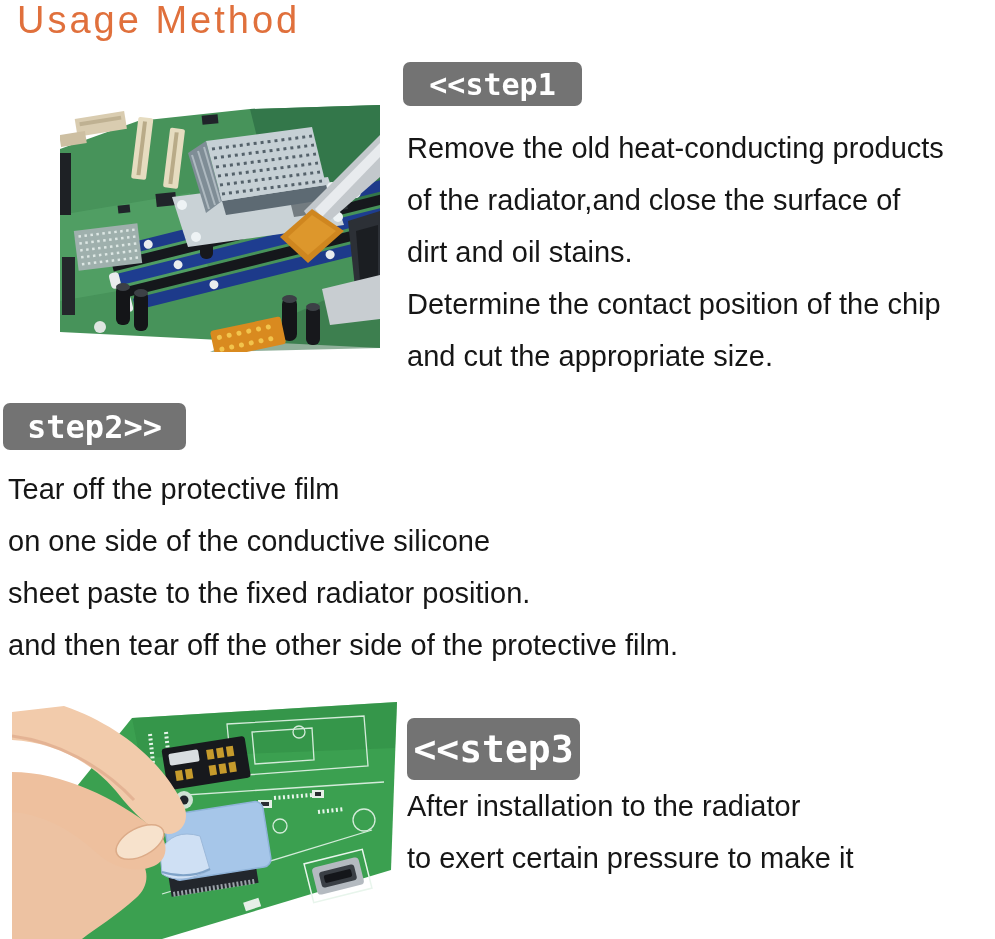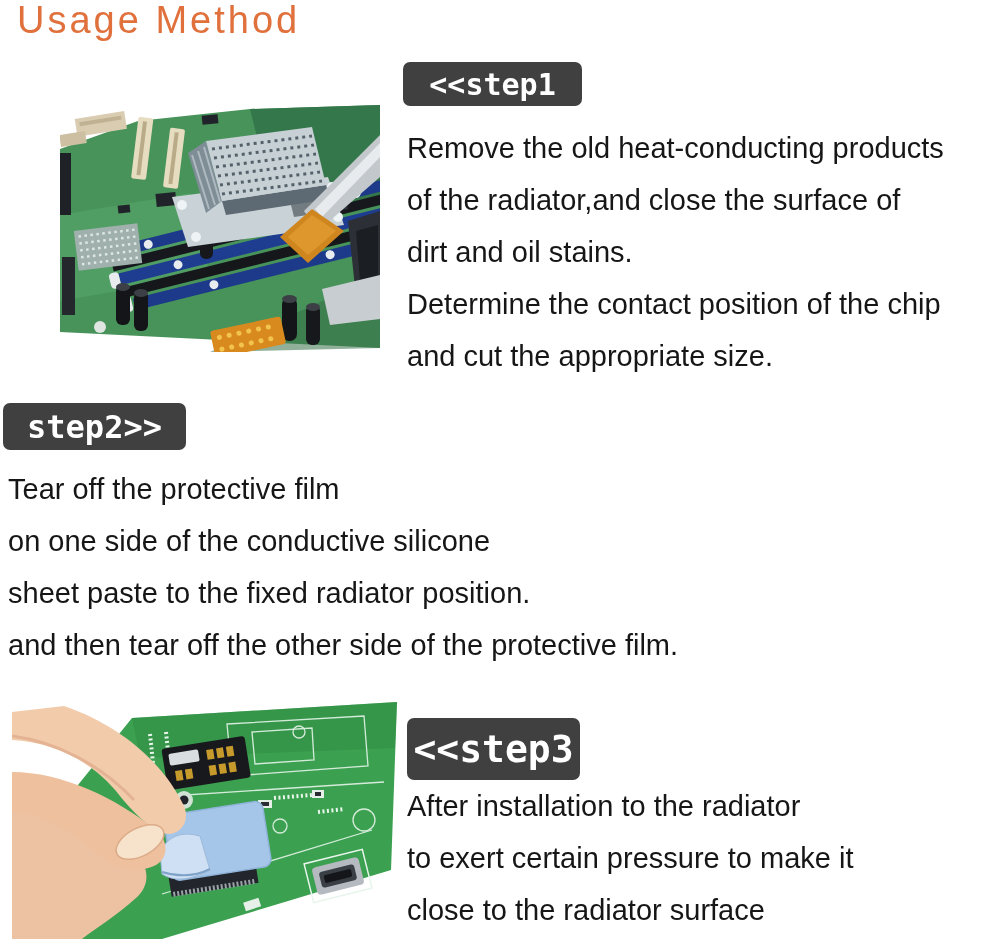--- a/index.html
+++ b/index.html
@@ -1,20 +1,20 @@
 <!DOCTYPE html>
 <html><head>
 <meta charset="utf-8">
 <style>
   html,body{margin:0;padding:0;background:#ffffff;}
   body{width:995px;height:939px;font-family:"Liberation Sans",sans-serif;}
   .canvas{position:relative;width:995px;height:939px;background:#ffffff;overflow:hidden;}
   .title{position:absolute;left:17px;top:0px;margin:0;font-size:38px;line-height:1.1;
          font-weight:400;letter-spacing:3px;color:#e0703c;}
-  .badge{position:absolute;background:#404040;color:#ffffff;border-radius:7px;
+  .badge{position:absolute;background:#737373;color:#ffffff;border-radius:7px;
          font-family:"DejaVu Sans Mono",monospace;font-weight:700;
          display:flex;align-items:center;justify-content:center;white-space:nowrap;}
   .badge-step1{left:403px;top:62px;width:179px;height:44px;font-size:30px;}
   .badge-step2{left:3px;top:403px;width:183px;height:47px;font-size:32px;}
   .badge-step3{left:407px;top:718px;width:173px;height:62px;font-size:38px;}
   .textblock{position:absolute;color:#161616;font-size:29px;}
   .textblock .line{height:52px;line-height:52px;white-space:nowrap;}
   .tb-step1{left:407px;top:122px;}
   .tb-step2{left:8px;top:463px;}
   .tb-step3{left:407px;top:780px;}
@@ -261,16 +261,15 @@
       <path d="M0,34 C46,40 90,64 122,98" stroke="#d8a181" stroke-width="3" fill="none" opacity="0.55"></path>
       <path d="M0,70 C50,70 104,96 144,128 C158,140 156,158 142,164 C124,172 102,166 86,152 C58,126 28,112 0,110 Z" fill="#eec09e"></path>
       <ellipse cx="128" cy="140" rx="26" ry="14" transform="rotate(-28 128 140)" fill="#f7e2cc" stroke="#dcab88" stroke-width="1.5"></ellipse>
     </svg>
   </figure>
 
   <div class="badge badge-step3">&lt;&lt;step3</div>
   <div class="textblock tb-step3">
     <div class="line">After installation to the radiator</div>
     <div class="line">to exert certain pressure to make it</div>
-    <div class="line">close to the radiator surface</div>
   </div>
 
 </div>
 
 </body></html>

